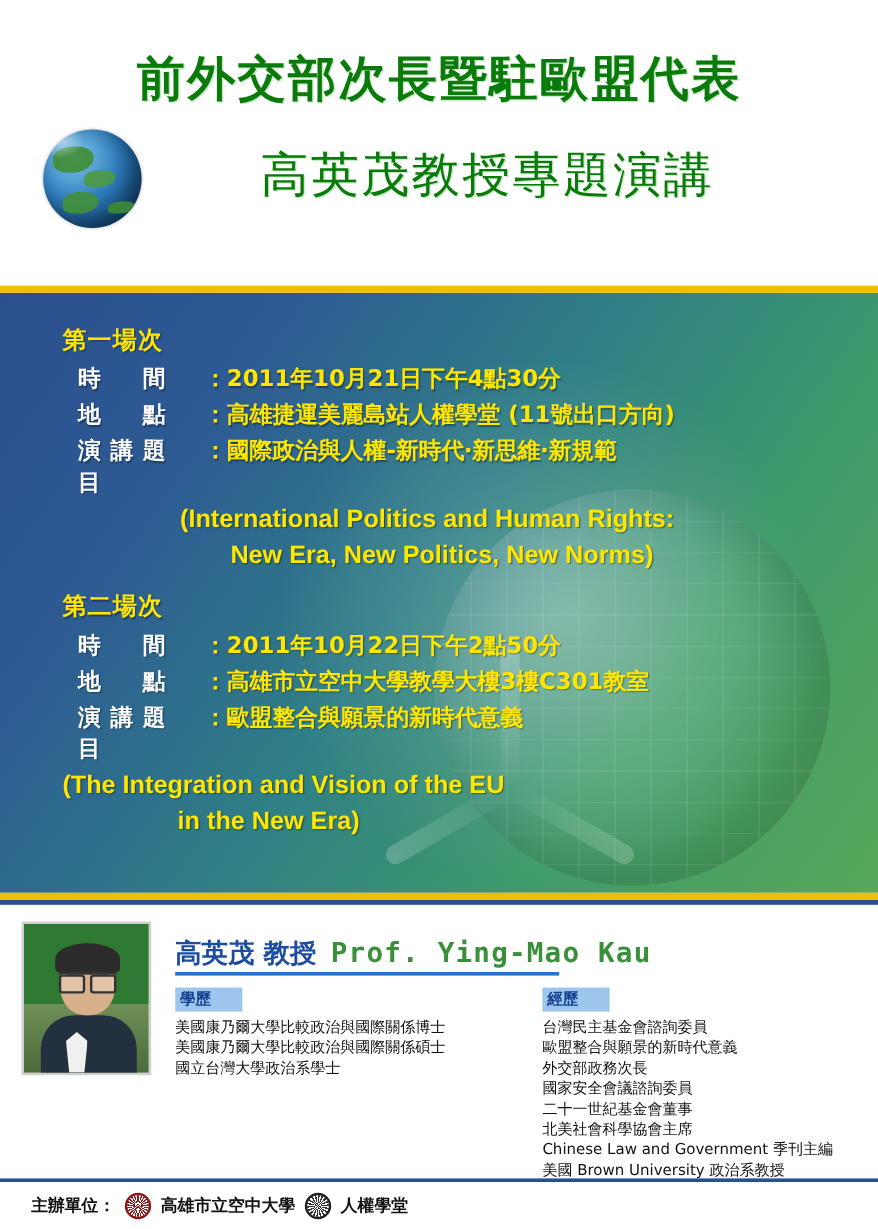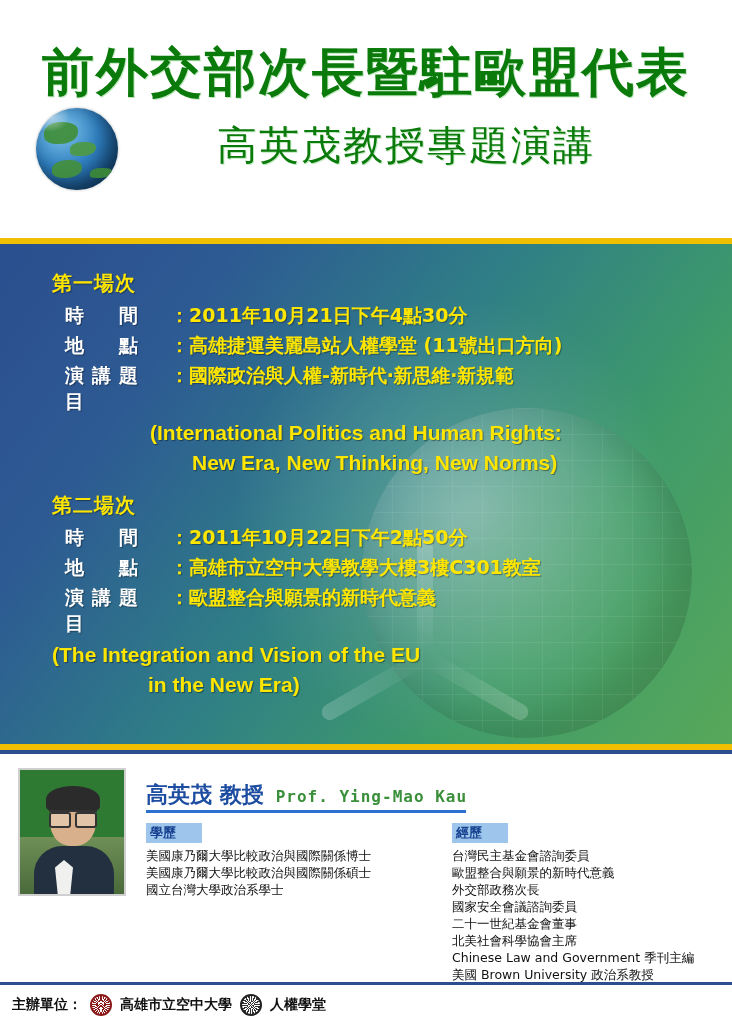--- a/index.html
+++ b/index.html
@@ -19,21 +19,21 @@
   
   .header {
     position: relative;
     height: 238px;
     background: #ffffff;
   }
   .title-line1 {
     position: absolute;
     top: 38px; left: 0; width: 732px;
     text-align: center;
-    font-size: 52px;
+    font-size: 40px;
     font-weight: bold;
     color: #0a7a0a;
     letter-spacing: 2px;
     text-shadow: 1px 1px 0 #bfe8bf;
     font-family: "DejaVu Sans", "Liberation Sans", sans-serif;
   }
   .title-line2 {
     position: absolute;
     top: 118px; left: 0; width: 732px;
     text-align: center;
@@ -213,21 +213,21 @@
   .sp-name-row {
     position: absolute;
     left: 146px; top: 26px;
     display: flex; align-items: baseline; gap: 12px;
   }
   .sp-name-cn {
     font-size: 22px; font-weight: bold; color: #1d4da0;
     font-family: "DejaVu Sans", "Liberation Sans", sans-serif;
   }
   .sp-name-en {
-    font-size: 16px; font-weight: bold; color: #3a8f3a;
+    font-size: 23px; font-weight: bold; color: #3a8f3a;
     font-family: "DejaVu Sans Mono", "Liberation Mono", monospace;
     letter-spacing: 1px;
   }
   .sp-name-underline {
     position: absolute;
     left: 146px; top: 56px;
     width: 320px; height: 3px;
     background: #2b6fd0;
   }
 
@@ -250,21 +250,21 @@
     white-space: nowrap;
   }
 
   
   .footer {
     position: relative;
     height: 42px;
     background: #ffffff;
     border-top: 3px solid #2b4f8e;
     display: flex; align-items: center;
-    padding-left: 12px;
+    padding-left: 26px;
     gap: 8px;
   }
   .footer .lbl {
     font-size: 14px; font-weight: bold; color: #111;
     font-family: "DejaVu Sans", "Liberation Sans", sans-serif;
   }
   .logo-circle {
     width: 22px; height: 22px; border-radius: 50%;
     border: 2px solid #8b1a1a;
     display: flex; align-items: center; justify-content: center;
@@ -311,21 +311,21 @@
       </div>
       <div class="row">
         <span class="lab">地　點</span>
         <span class="val">：高雄捷運美麗島站人權學堂 (11號出口方向)</span>
       </div>
       <div class="row">
         <span class="lab">演講題目</span>
         <span class="val">：國際政治與人權-新時代‧新思維‧新規範</span>
       </div>
       <div class="en-line en-indent1">(International Politics and Human Rights:</div>
-      <div class="en-line en-indent2">New Era, New Thinking, New Norms)</div>
+      <div class="en-line en-indent2">New Era, New Politics, New Norms)</div>
     </div>
 
     <div class="session" style="top: 248px;">
       <div class="session-title">第二場次</div>
       <div class="row">
         <span class="lab">時　間</span>
         <span class="val">：2011年10月22日下午2點50分</span>
       </div>
       <div class="row">
         <span class="lab">地　點</span>

